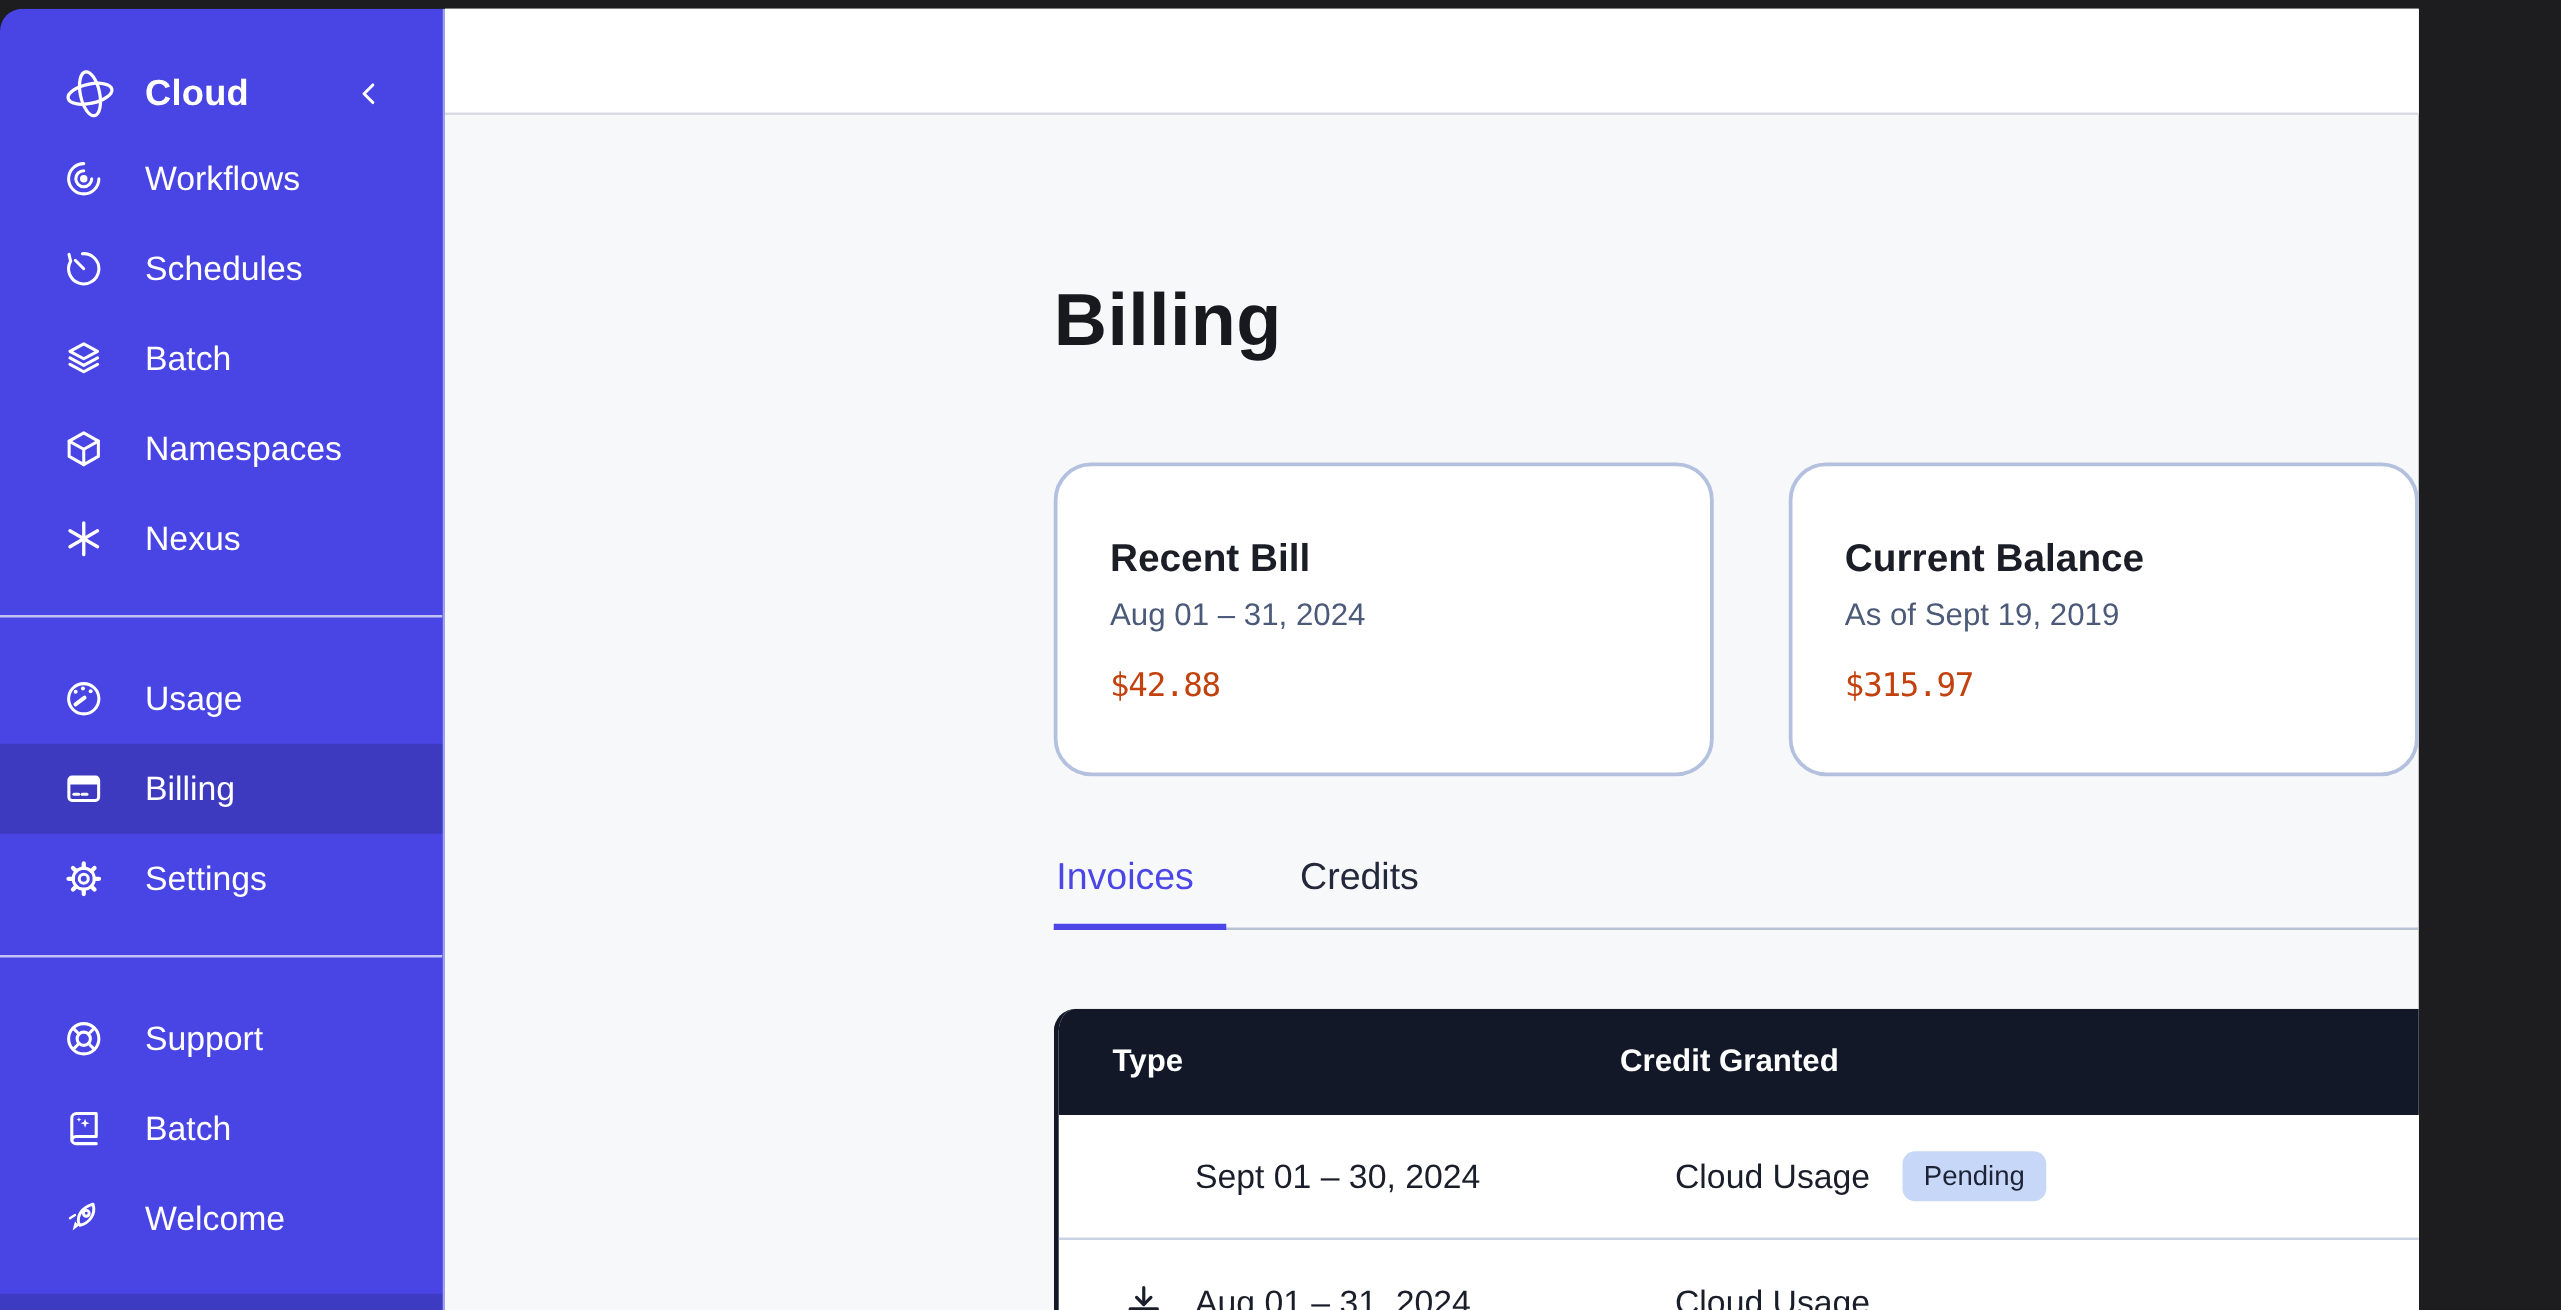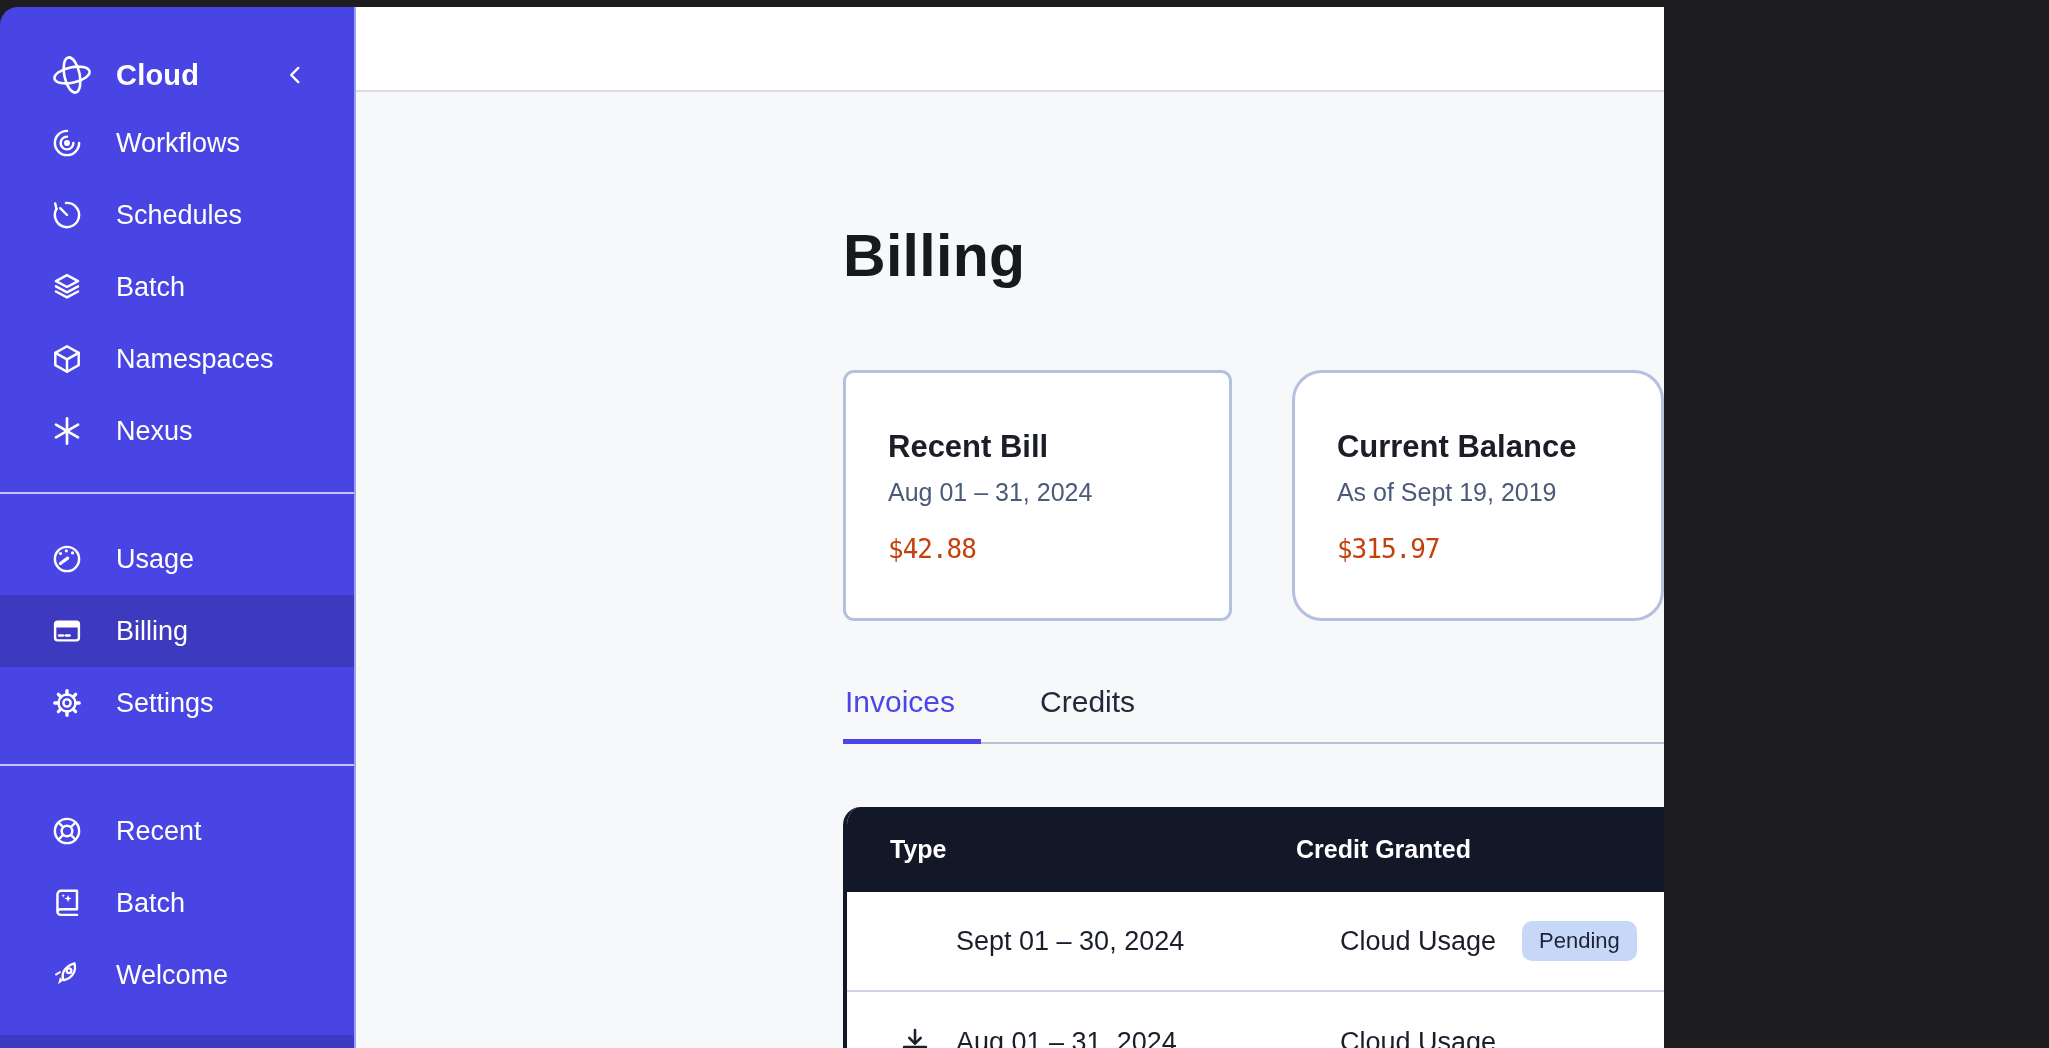--- a/index.html
+++ b/index.html
@@ -2,21 +2,21 @@
 <html><head>
 <meta charset="utf-8">
 <style>
   * { box-sizing: border-box; margin: 0; padding: 0; }
   html, body { width: 2049px; height: 1048px; overflow: hidden; }
   body {
     background: #1d1d1f;
     font-family: "Liberation Sans", sans-serif;
     -webkit-font-smoothing: antialiased;
   }
-  .app { position: absolute; top: 7px; left: 0; width: 1664px; height: 1041px; display: flex; }
+  .app { position: absolute; top: 7px; left: 0; width: 1935px; height: 1041px; display: flex; }
 
   
   .sidebar {
     width: 356px; flex: 0 0 356px; height: 100%;
     background: #4945e4;
     border-top-left-radius: 18px;
     border-right: 2px solid rgba(205,210,245,0.65);
     color: #fff; display: flex; flex-direction: column;
     padding-top: 36px; position: relative; overflow: hidden;
   }
@@ -38,21 +38,21 @@
   .topbar { height: 85px; flex: 0 0 85px; background: #ffffff; border-bottom: 2px solid #d9dce4; }
   .content { flex: 1 1 auto; padding-left: 487px; overflow: hidden; }
 
   .page-title { margin-top: 130px; font-size: 59px; font-weight: 600; color: #17191f; letter-spacing: .3px; }
 
   .cards-row { display: flex; gap: 60px; margin-top: 80px; }
   .card {
     background: #fff; border: 3px solid #b3c1de; border-radius: 30px;
     height: 251px; padding: 56px 0 0 42px;
   }
-  .card-recent { width: 797px; border-radius: 11px; }
+  .card-recent { width: 797px; }
   .card-balance { width: 760px; }
   .card-title { font-size: 31px; font-weight: 600; color: #1b1e26; }
   .card-subtitle { font-size: 25px; color: #4c5a7a; margin-top: 13px; }
   .card-amount { font-size: 26px; color: #c2410c; margin-top: 27px; font-family: "DejaVu Sans Mono", monospace; letter-spacing: -1px; }
 
   .tabs-wrap { display: flex; gap: 0; margin-top: 64px; width: 1320px; border-bottom: 2px solid #b9c2d4; }
   .tab {
     font-size: 30px; font-weight: 500; color: #23283a; padding: 0 2px 20px 2px;
     margin-bottom: -2px; border-bottom: 5px solid transparent; cursor: pointer;
   }
@@ -199,21 +199,21 @@
     <div class="side-divider"></div>
 
     <div class="nav-item">
       <span class="nav-icon">
         <svg width="34" height="34" viewBox="0 0 32 32" fill="none" stroke="#fff" stroke-width="2.3" stroke-linecap="round">
           <circle cx="16" cy="16" r="11.4"></circle>
           <circle cx="16" cy="16" r="5"></circle>
           <path d="M19.6 12.4 L24 8 M12.4 12.4 L8 8 M12.4 19.6 L8 24 M19.6 19.6 L24 24"></path>
         </svg>
       </span>
-      <span>Recent</span>
+      <span>Support</span>
     </div>
 
     <div class="nav-item">
       <span class="nav-icon">
         <svg width="34" height="34" viewBox="0 0 32 32" fill="none" stroke="#fff" stroke-width="2.3" stroke-linecap="round" stroke-linejoin="round">
           <path d="M25.4 27.2 H10.2 A3.2 3.2 0 0 1 7 24 V8.1 A3.6 3.6 0 0 1 10.6 4.5 h14.8 v17.3 H10.4 a3.2 3.2 0 0 0-3.4 3.2"></path>
           <path d="M17 8.4 l.9 2.5 2.5.9 -2.5.9 -.9 2.5 -.9-2.5 -2.5-.9 2.5-.9 Z" fill="#fff" stroke="none"></path>
           <path d="M12.4 7.2 l.5 1.4 1.4.5 -1.4.5 -.5 1.4 -.5-1.4 -1.4-.5 1.4-.5 Z" fill="#fff" stroke="none"></path>
         </svg>
       </span>

